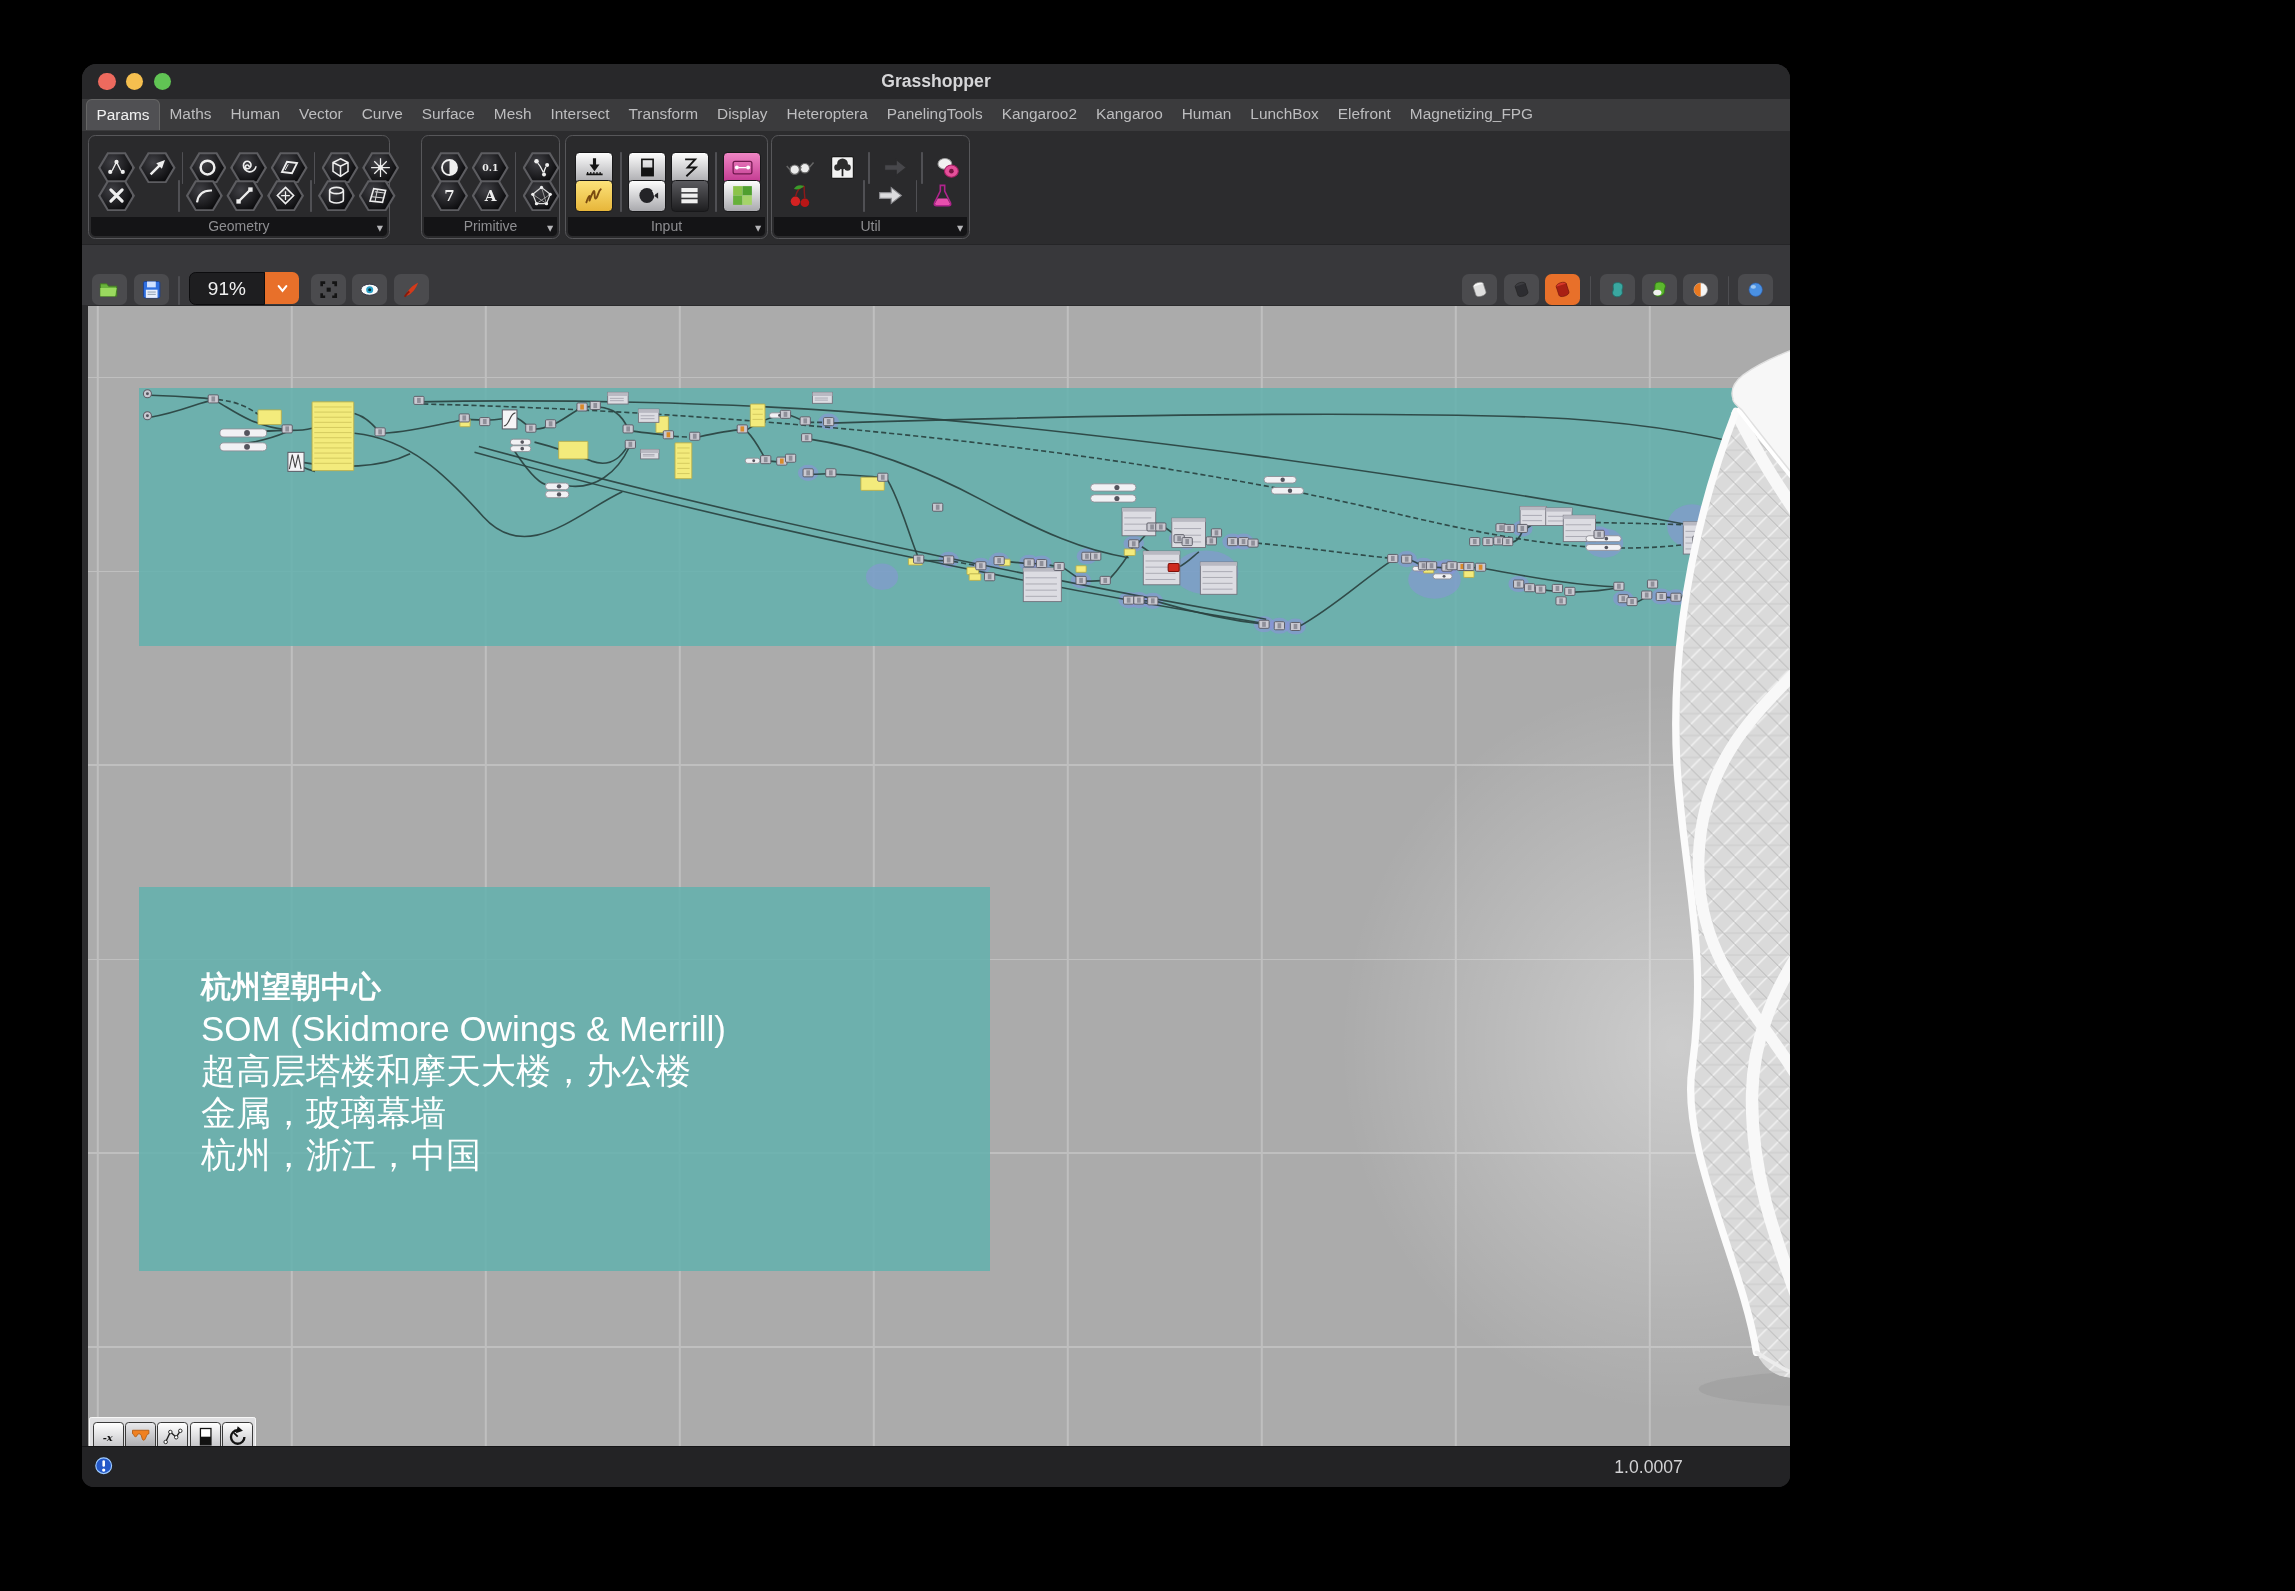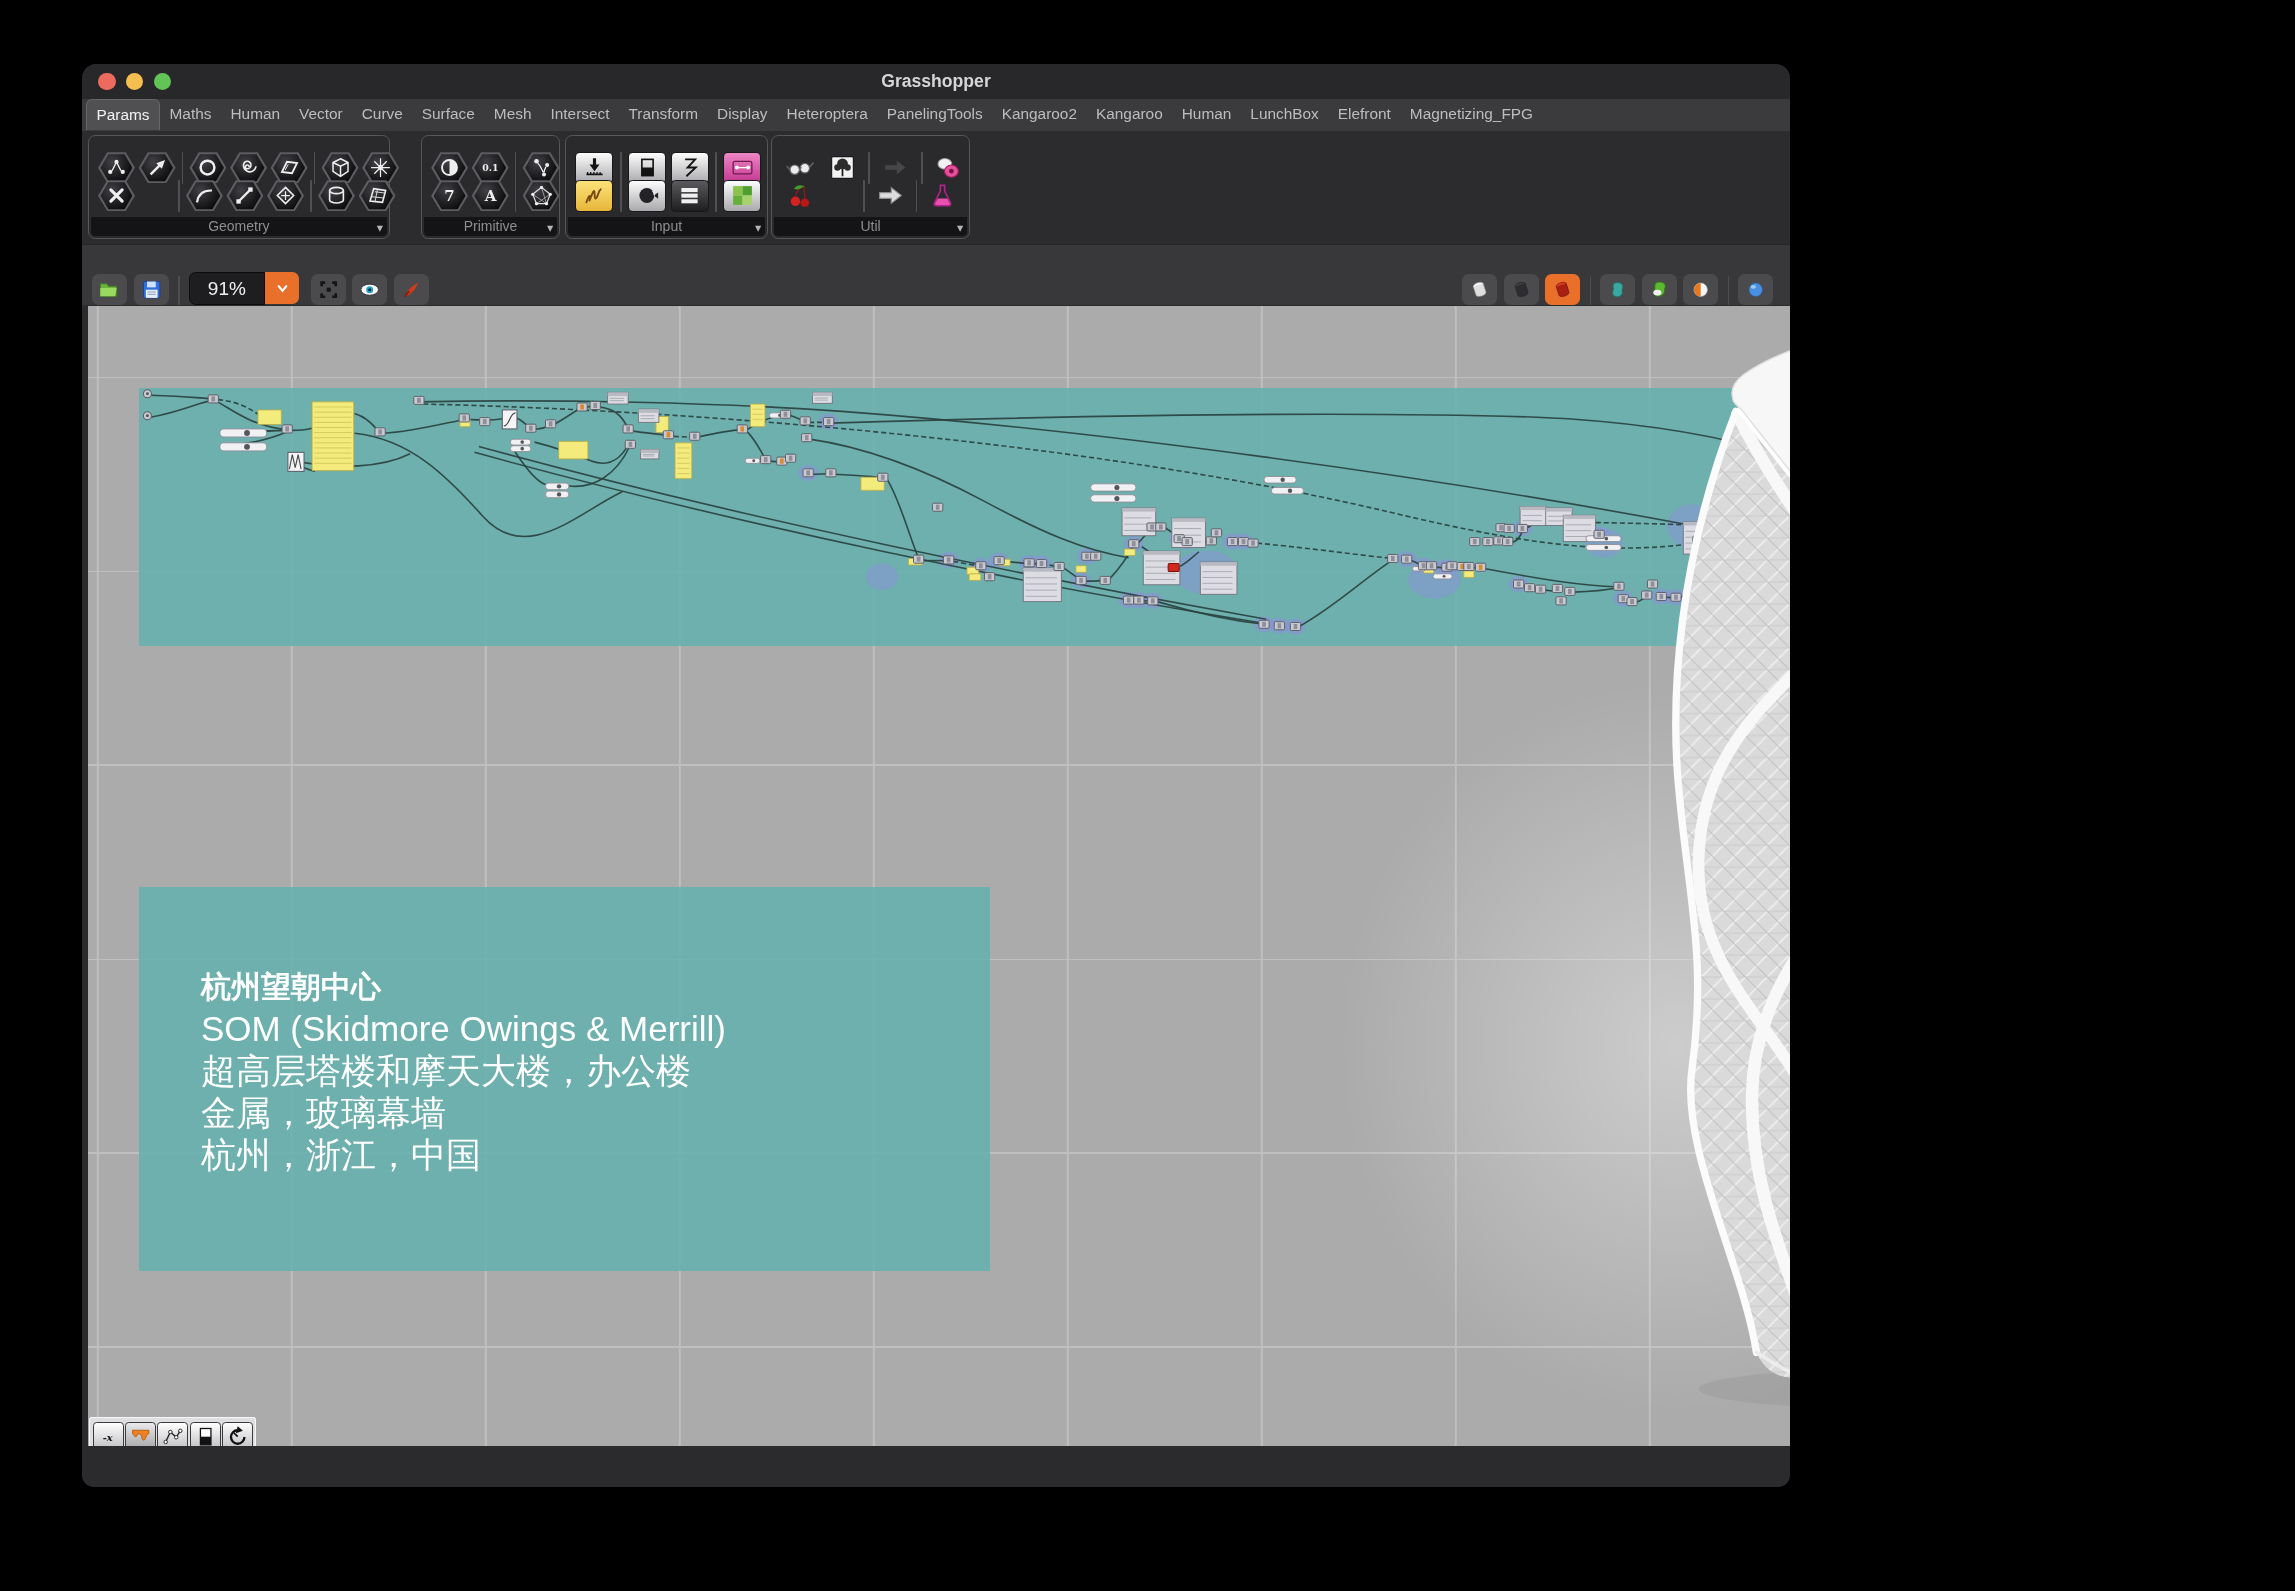--- a/index.html
+++ b/index.html
@@ -1050,16 +1050,24 @@
           <div class="mbtn">
             <svg viewBox="0 0 40 40">
               <path d="M20 9 a11.5 11.5 0 1 0 11.5 11.5" fill="none" stroke="#111" stroke-width="4"></path>
               <polygon points="20,2 29,10 17,14" fill="#111"></polygon>
               <path d="M20 20 L13.5 13.5" stroke="#111" stroke-width="3"></path>
             </svg>
           </div>
         </div>
     </div>
 
+    <div class="statusbar">
+      <span id="status-icon"><svg viewBox="0 0 40 40" width="23.4" height="23.4">
+            <circle cx="20" cy="20" r="13.5" fill="#2458c8" stroke="#9ecbff" stroke-width="2"></circle>
+            <rect x="17.8" y="10.5" width="4.4" height="11.5" rx="2.2" fill="#fff"></rect>
+            <circle cx="20" cy="27.5" r="2.8" fill="#fff"></circle>
+          </svg></span>
+      <span class="version">1.0.0007</span>
+    </div>
 
   </div>
 </div>
 
 
 </body></html>

